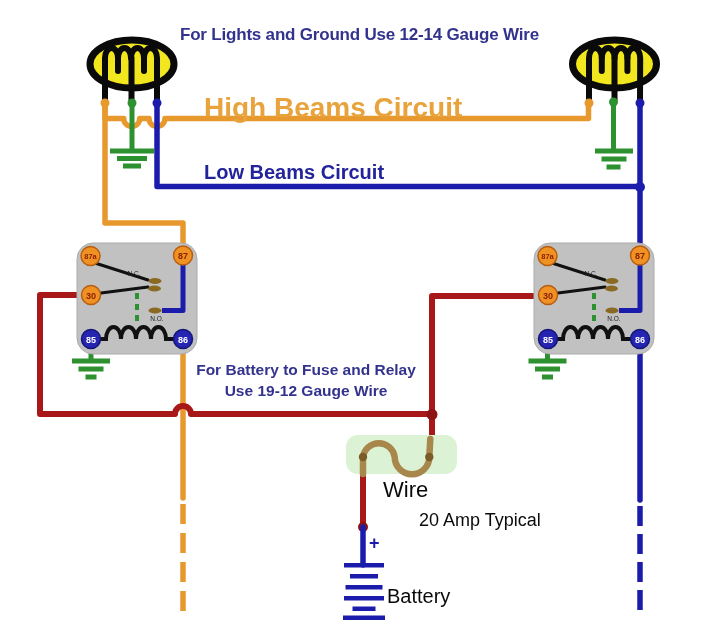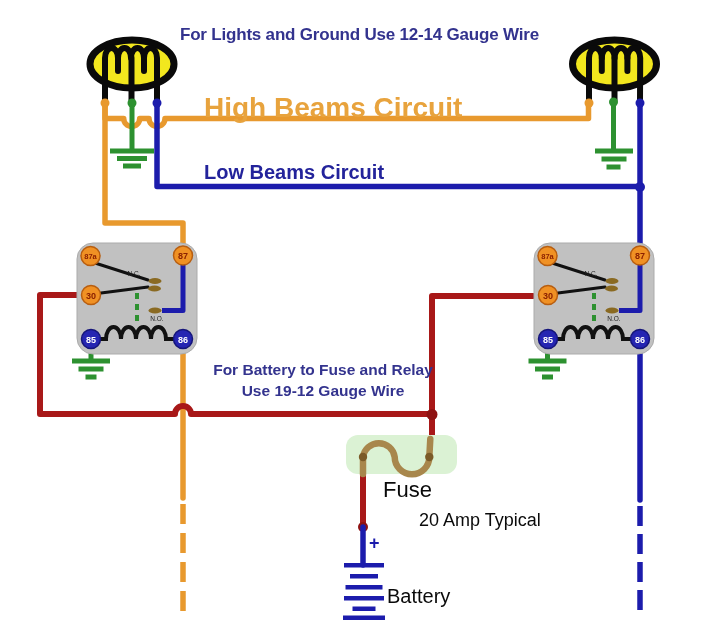--- a/index.html
+++ b/index.html
@@ -6,21 +6,21 @@
   .canvas{
     position:relative;width:728px;height:620px;background:#ffffff;overflow:hidden;
     font-family:"Liberation Sans", sans-serif;
   }
   .canvas svg{position:absolute;left:0;top:0;}
   .txt{position:absolute;white-space:nowrap;}
   .note-top{left:180px;top:25px;width:360px;text-align:left;
     font-size:17px;font-weight:700;letter-spacing:-0.2px;color:#33338E;}
   .hb-label{left:204px;top:92px;font-size:28px;font-weight:700;color:#E8A33D;}
   .lb-label{left:204px;top:161px;font-size:20px;font-weight:700;color:#23239B;}
-  .note-batt{left:205px;top:359px;width:236px;text-align:center;
+  .note-batt{left:188px;top:359px;width:236px;text-align:center;
     font-size:15.5px;font-weight:700;color:#33338E;line-height:21px;white-space:normal;}
   .fuse-label{left:383px;top:477px;font-size:22px;color:#0a0a0a;}
   .fuse-sub{left:383px;top:510px;font-size:18px;color:#0a0a0a;margin-left:36px;}
   .batt-label{left:387px;top:585px;font-size:20px;color:#0a0a0a;}
 
   
   .w-orange{stroke:#E8992E;stroke-width:5.5;fill:none;stroke-linejoin:round;stroke-linecap:round;}
   .w-orange-dash{stroke:#E8992E;stroke-width:5.5;fill:none;stroke-dasharray:20 9;stroke-linecap:butt;}
   .w-blue{stroke:#1C1CAC;stroke-width:5.5;fill:none;stroke-linejoin:round;stroke-linecap:round;}
   .w-blue-dash{stroke:#1C1CAC;stroke-width:5.5;fill:none;stroke-dasharray:20 8;stroke-linecap:butt;}
@@ -187,17 +187,17 @@
     </g>
   </svg>
 
   <div class="txt note-top">For Lights and Ground Use 12-14 Gauge Wire</div>
   <div class="txt hb-label">High Beams Circuit</div>
   <div class="txt lb-label">Low Beams Circuit</div>
   <div class="txt note-batt">
     <div>For Battery to Fuse and Relay</div>
     <div>Use 19-12 Gauge Wire</div>
   </div>
-  <div class="txt fuse-label">Fuse</div>
+  <div class="txt fuse-label">Wire</div>
   <div class="txt fuse-sub">20 Amp Typical</div>
   <div class="txt batt-label">Battery</div>
 
 </div>
 
 </body></html>

